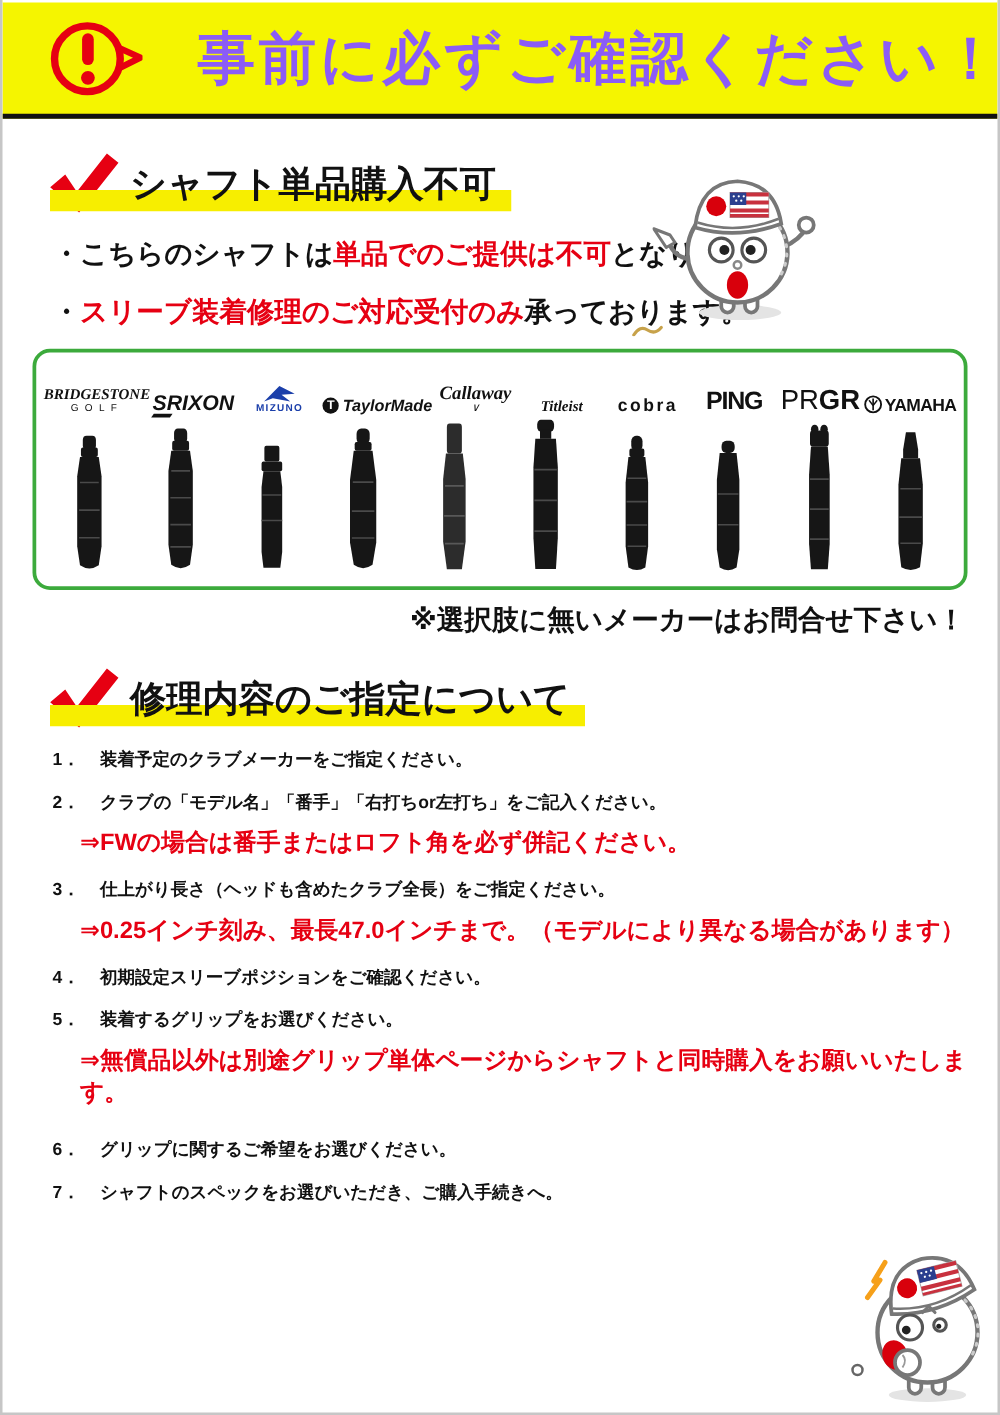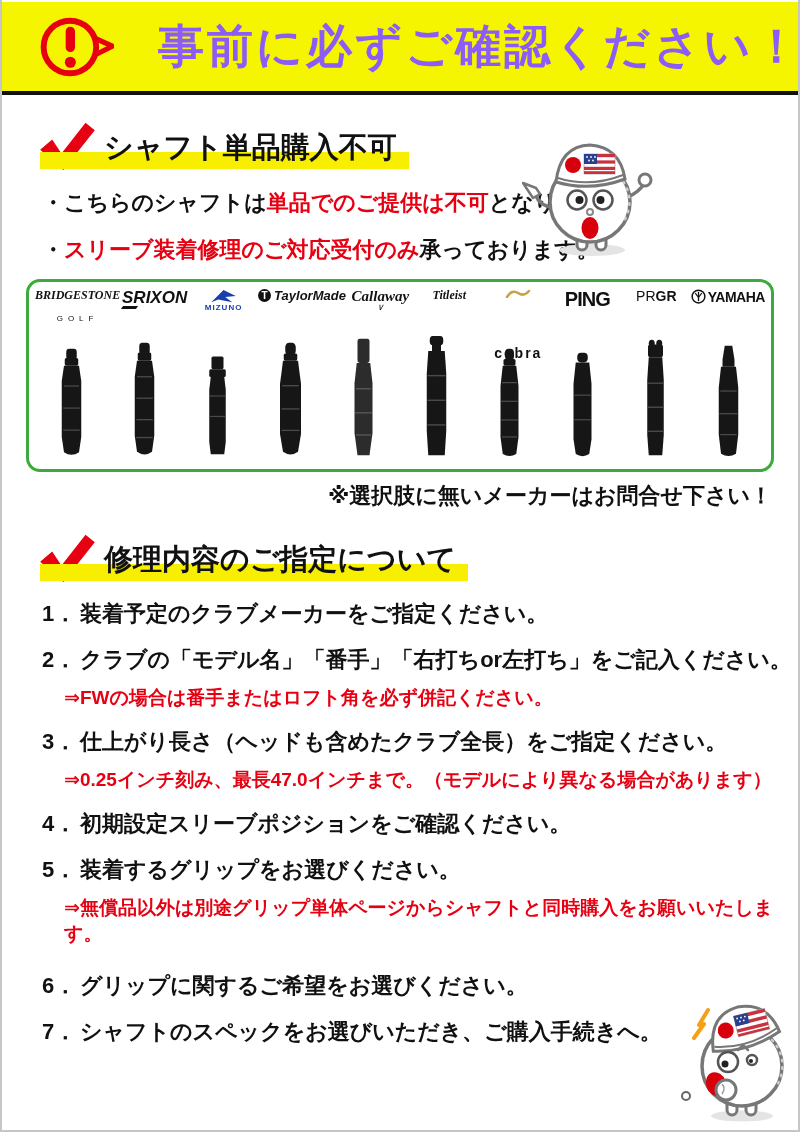--- a/index.html
+++ b/index.html
@@ -26,45 +26,45 @@
     position:relative; z-index:1; font-size:29px; font-weight:bold; color:#111;
     padding:0 12px 3px 4px; white-space:nowrap;
   }
   .sec-title::before {
     content:""; position:absolute; left:-60px; right:0; bottom:2px; height:17px;
     background:#f7ee00; z-index:-1;
   }
   
   .blt { margin:17px 0 0 40px; font-size:22px; font-weight:bold; }
   .red { color:#e60012; }
-  .item { margin:16px 0 0 40px; font-size:22px; font-weight:bold; }
+  .item { margin:16px 0 0 40px; font-size:14px; font-weight:bold; }
   .item .num { display:inline-block; min-width:38px; }
   .sub { margin:10px 0 0 62px; font-size:19px; font-weight:bold; color:#e60012; }
   .note { text-align:right; padding:9px 26px 0 0; font-size:22px; font-weight:bold; }
   
   .box {
     margin:14px 24px 0 24px; border:3px solid #3caa3c; border-radius:14px;
     padding:7px 6px 10px 6px; background:#fff;
   }
-  .logos { display:flex; align-items:flex-start; height:42px; }
+  .logos { display:flex; align-items:flex-end; height:42px; }
   .brand { flex:1; display:flex; flex-direction:column; align-items:center; justify-content:center; line-height:1; color:#111; }
   .b-bs .l1 { font-family:"Liberation Serif",serif; font-style:italic; font-weight:bold; font-size:12px; }
-  .b-bs .l2 { font-size:8px; letter-spacing:5px; margin-top:14px; }
+  .b-bs .l2 { font-size:8px; letter-spacing:5px; margin-top:2px; }
   .b-srixon { font-style:italic; font-weight:bold; font-size:17px; position:relative; }
   .b-srixon i { position:absolute; left:2px; bottom:-3px; width:15px; height:3px; background:#111; transform:skewX(-35deg); }
   .b-mizuno { color:#1b3faa; }
   .b-mizuno .l2 { font-size:8px; font-weight:bold; letter-spacing:1px; margin-top:1px; }
   .b-tm { flex-direction:row; gap:3px; font-style:italic; font-weight:bold; font-size:13px; }
   .tm-dot { width:13px; height:13px; border-radius:50%; background:#111; color:#fff; font-size:10px; font-weight:bold; display:flex; align-items:center; justify-content:center; font-style:normal; }
   .b-cal { font-family:"Liberation Serif",serif; font-style:italic; font-weight:bold; font-size:15px; }
   .b-cal .l2 { font-size:9px; margin-top:-1px; font-weight:normal; }
   .b-tit { font-family:"Liberation Serif",serif; font-style:italic; font-weight:bold; font-size:12px; }
   .b-cobra { font-weight:bold; font-size:14px; letter-spacing:2px;gap:48px; }
   .b-ping { font-weight:900; font-size:20px; letter-spacing:-1px; }
-  .b-prgr { flex-direction:row; font-size:14px; }
+  .b-prgr { flex-direction:row; font-size:22px; }
   .b-prgr .pr { font-weight:400; }
   .b-prgr .gr { font-weight:900; }
   .b-yam { flex-direction:row; gap:2px; font-weight:bold; font-size:14px; letter-spacing:-0.5px; }
   .sleeves { display:flex; align-items:flex-end; height:124px; margin-top:4px; }
   .sleeve-col { flex:1; display:flex; justify-content:center; align-items:flex-end; }
   .sleeve-col svg { width:33px; }
   
   .mascot-top { position:absolute; left:520px; top:134px; width:134px; height:124px; }
   .mascot-bottom { position:absolute; left:678px; top:996px; width:120px; height:128px; }
 </style>

